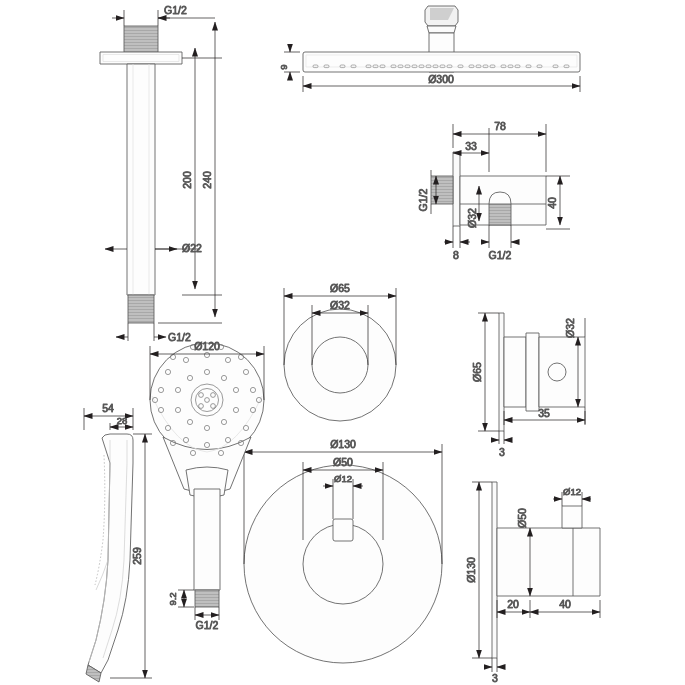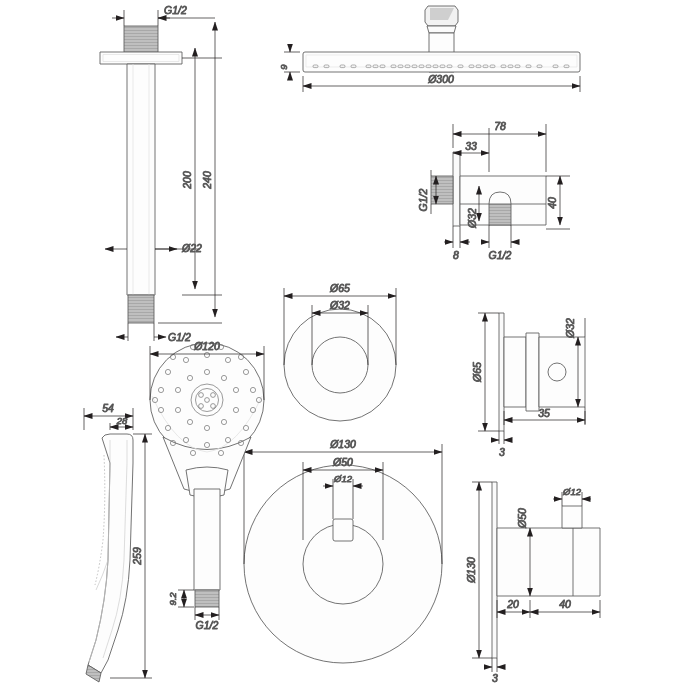--- a/index.html
+++ b/index.html
@@ -1,18 +1,18 @@
 <!DOCTYPE html>
 <html><head>
 <meta charset="utf-8">
 <style>
   html,body{margin:0;padding:0;background:#ffffff;}
   body{width:685px;height:685px;position:relative;overflow:hidden;
        font-family:"Liberation Sans", sans-serif;color:#231f20;}
-  #sheet{position:absolute;left:0;top:0;width:679px;height:685px;font-style:italic;}
+  #sheet{position:absolute;left:0;top:0;width:679px;height:685px;}
   svg{display:block;}
   .dimtxt{font-family:"Liberation Sans", sans-serif;font-size:10.5px;fill:#231f20;}
   .dimtxt-s{font-family:"Liberation Sans", sans-serif;font-size:9.5px;fill:#231f20;}
 </style>
 </head>
 <body>
 
 <div id="sheet">
 <svg width="685" height="685" viewBox="0 0 685 685">
   <defs>

